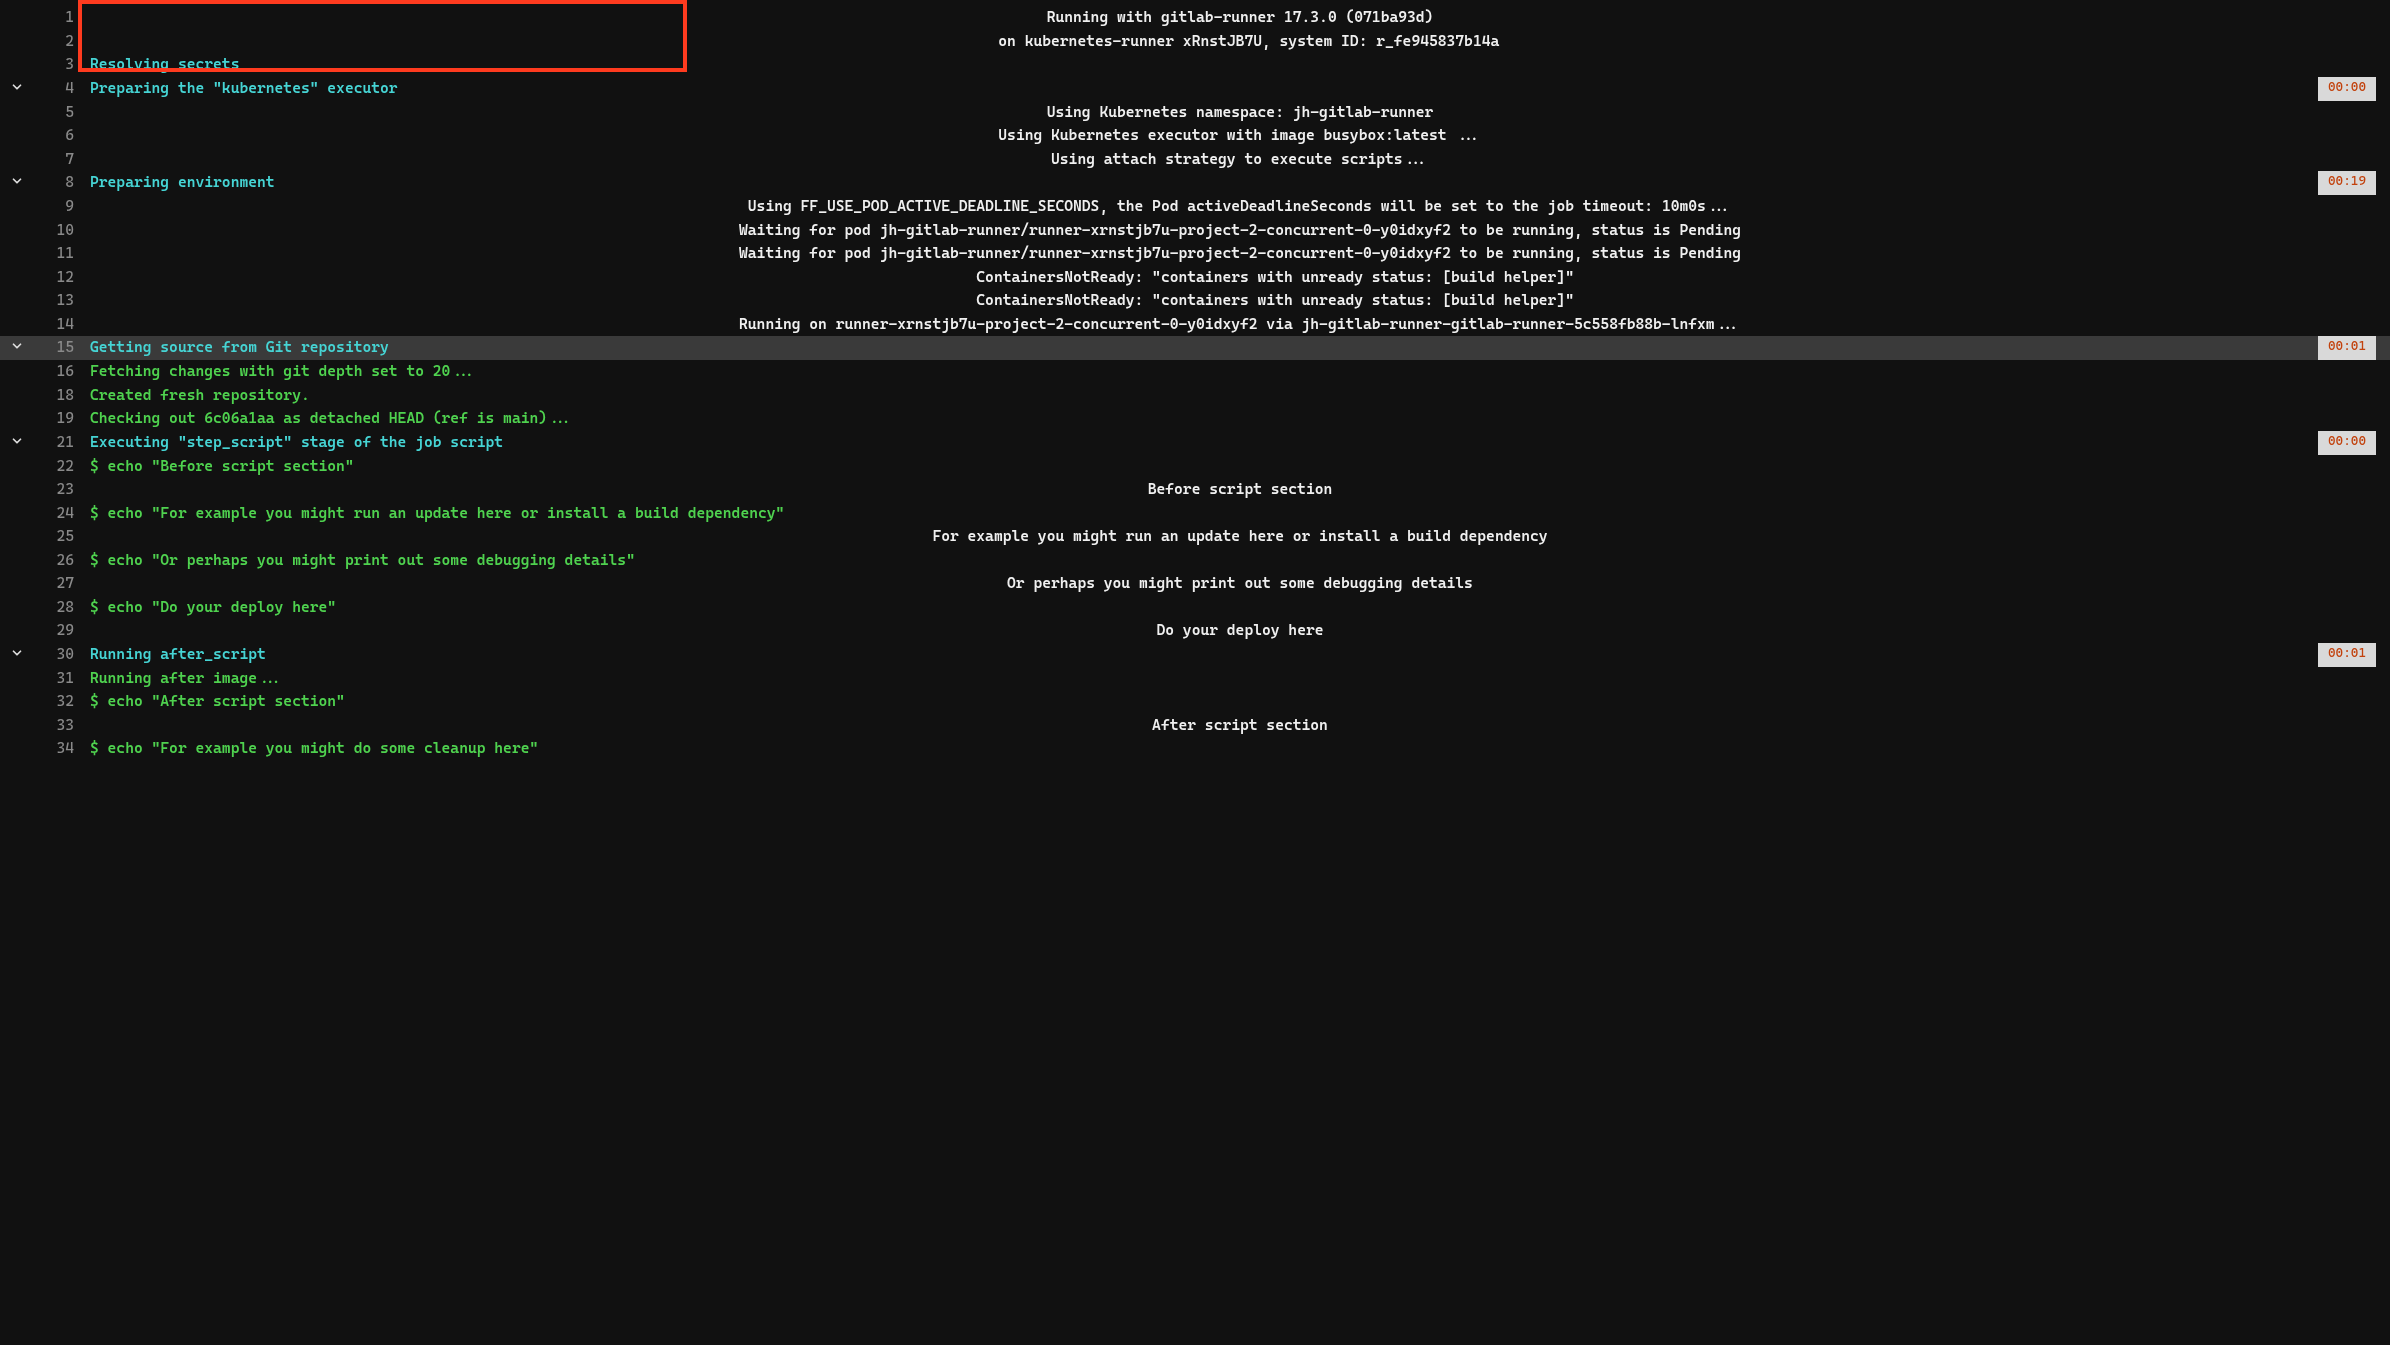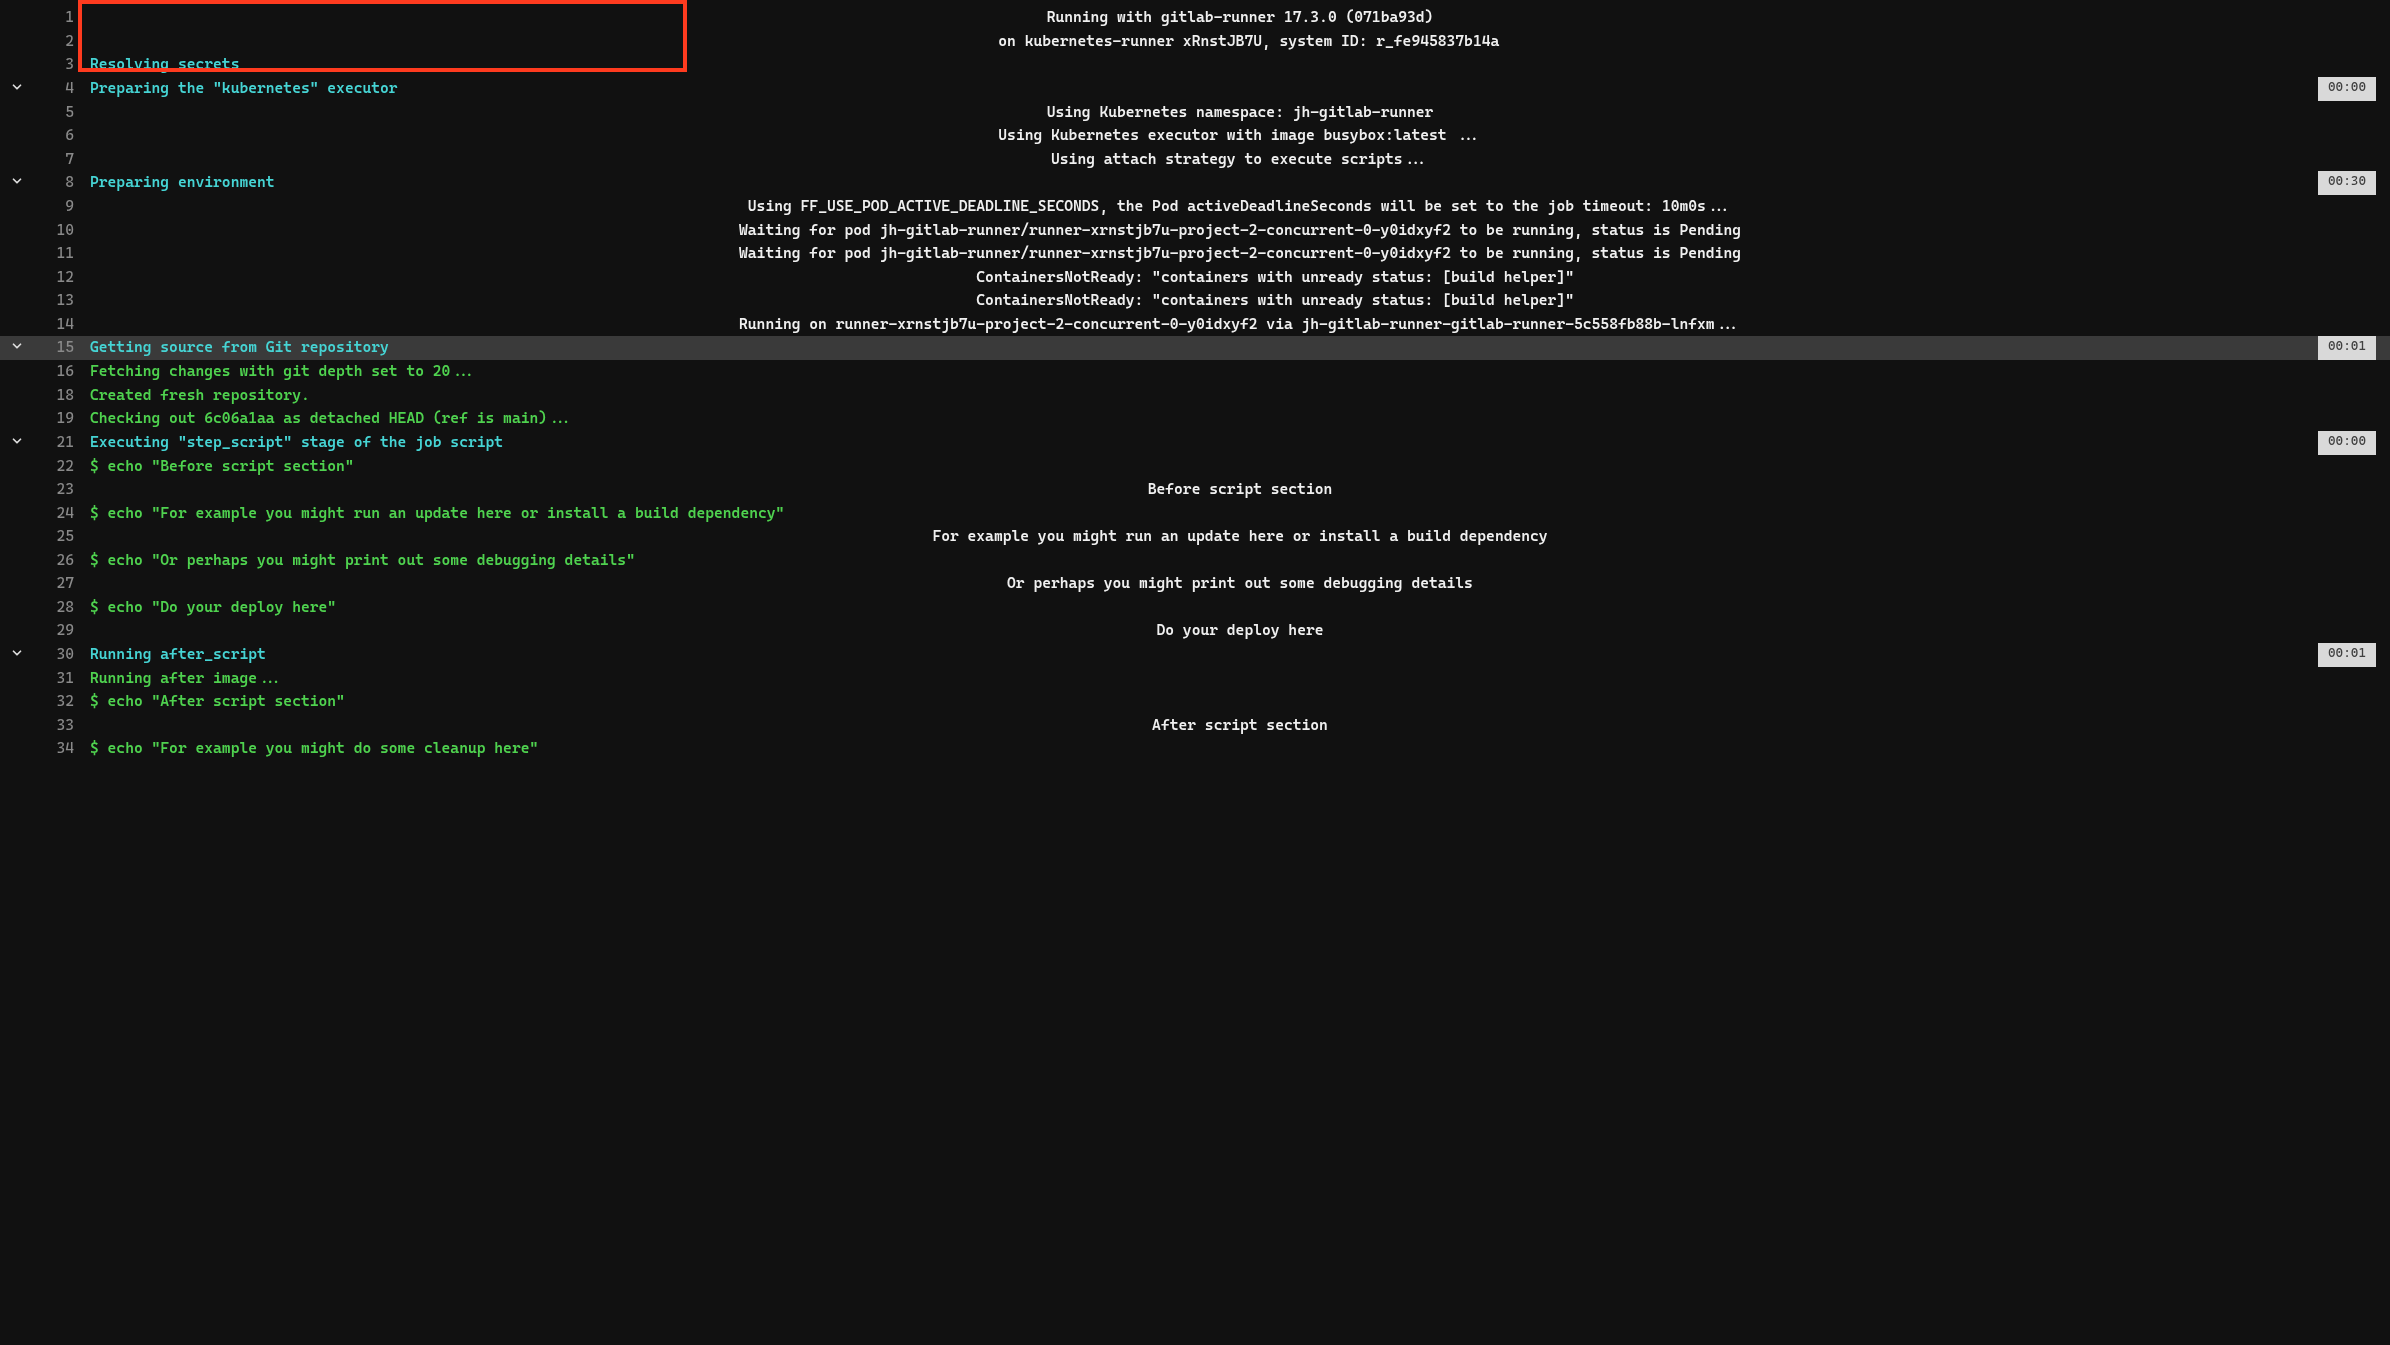--- a/index.html
+++ b/index.html
@@ -46,21 +46,21 @@
       padding-left: 12px;
       white-space: pre;
       flex: 1;
       overflow: hidden;
     }
     .t-white  { color: #f0f0f0; font-weight: 600; text-align: center; }
     .t-cyan   { color: #46d4d4; font-weight: 600; }
     .t-green  { color: #4fd24f; font-weight: 600; }
     .duration-badge {
       background: #d9d9d9;
-      color: #404040;
+      color: #c2410c;
       border-radius: 0;
       padding: 0 10px;
       font-size: 13px;
       font-weight: 500;
       font-variant-numeric: tabular-nums;
       margin-right: 14px;
       margin-left: auto;
       align-self: center;
       height: 24px;
       line-height: 20px;
@@ -117,21 +117,21 @@
       <div class="content-col t-white">Using attach strategy to execute scripts...</div>
     </div>
     <div class="log-row">
       <div class="chevron-col">
         <span class="chevron"><svg width="14" height="14" viewBox="0 0 16 16" fill="none">
             <path d="M4 6l4 4 4-4" stroke="#ddd" stroke-width="2" stroke-linecap="round" stroke-linejoin="round"></path>
           </svg></span>
       </div>
       <div class="ln-col">8</div>
       <div class="content-col t-cyan">Preparing environment</div>
-      <div class="duration-badge">00:30</div>
+      <div class="duration-badge">00:19</div>
     </div>
     <div class="log-row">
       <div class="chevron-col"></div>
       <div class="ln-col">9</div>
       <div class="content-col t-white">Using FF_USE_POD_ACTIVE_DEADLINE_SECONDS, the Pod activeDeadlineSeconds will be set to the job timeout: 10m0s...</div>
     </div>
     <div class="log-row">
       <div class="chevron-col"></div>
       <div class="ln-col">10</div>
       <div class="content-col t-white">Waiting for pod jh-gitlab-runner/runner-xrnstjb7u-project-2-concurrent-0-y0idxyf2 to be running, status is Pending</div>

